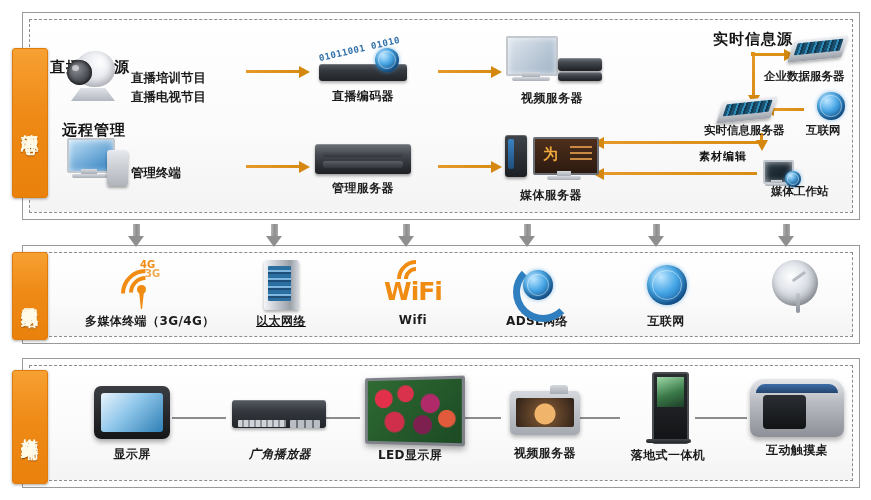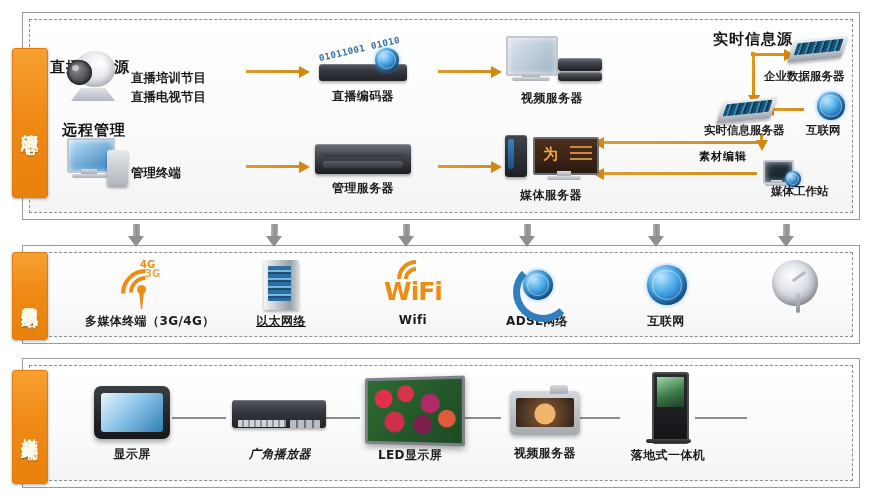--- a/index.html
+++ b/index.html
@@ -677,14 +677,23 @@
     <div class="art" style="width:60px; height:75px;">
       <div class="kiosk" style="left:14px; top:2px; width:33px; height:68px;">
         <div class="kiosk-top"></div>
       </div>
       <div style="position:absolute; left:8px; top:69px; width:45px; height:4px;
                   background:linear-gradient(180deg,#44484e,#23262a); border-radius:2px;"></div>
     </div>
     <div class="caption">落地式一体机</div>
   </div>
 
+  <div class="node" style="left:742px; top:375px; width:110px;">
+    <div class="art" style="width:106px; height:65px;">
+      <div class="itable" style="left:6px; top:4px; width:94px; height:58px;">
+        <div class="itable-band"></div>
+        <div class="itable-screen"></div>
+      </div>
+    </div>
+    <div class="caption">互动触摸桌</div>
+  </div>
 
 </div>
 
 </body></html>

